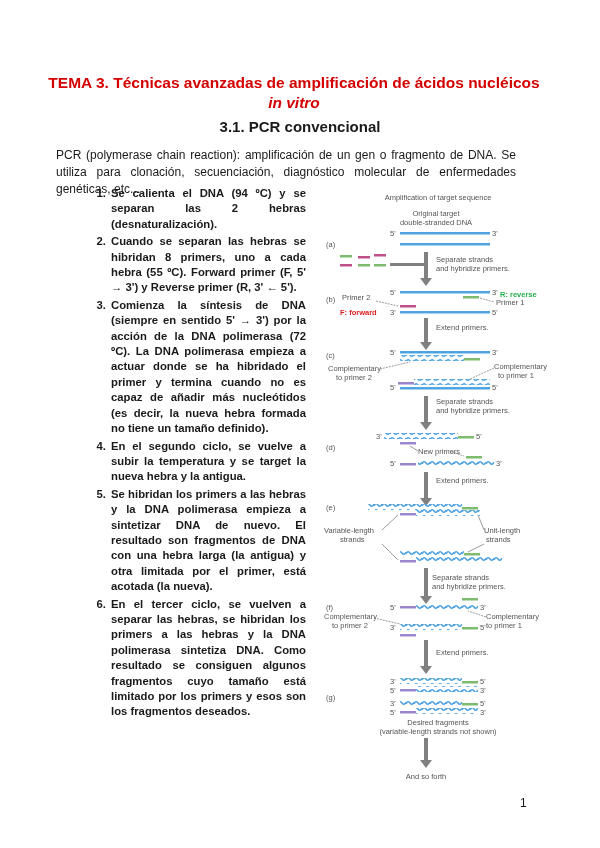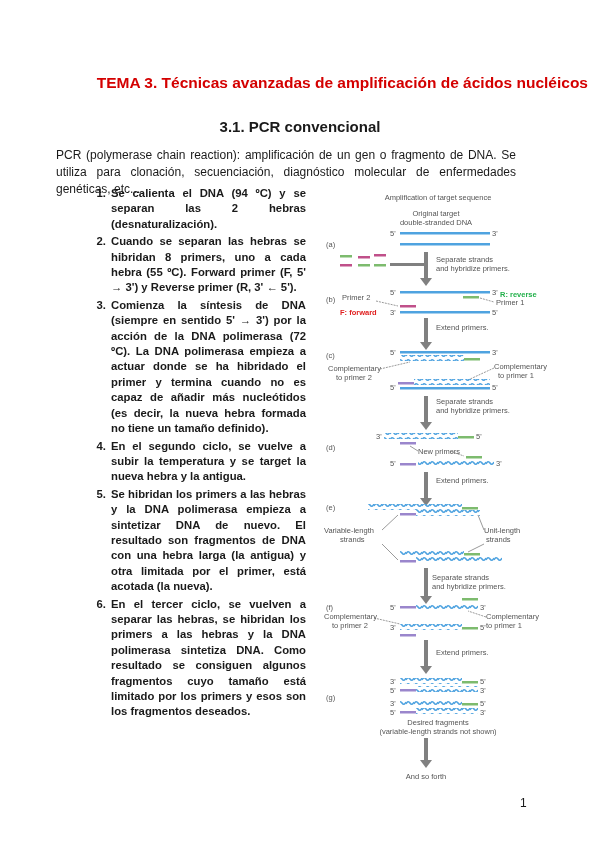--- a/index.html
+++ b/index.html
@@ -1,33 +1,34 @@
 <!DOCTYPE html>
 <html><head>
 <meta charset="utf-8">
 <style>
   html, body { margin:0; padding:0; background:#ffffff; }
   body { width:600px; height:848px; position:relative; overflow:hidden; font-family:"Liberation Sans", sans-serif; color:#1a1a1a; }
-  .title { position:absolute; left:0; width:588px; top:73px; text-align:right; color:#d40000; font-weight:bold; font-size:15.5px; line-height:20px; }
+  .title { position:absolute; left:0; width:588px; top:73px; text-align:center; color:#d40000; font-weight:bold; font-size:15.5px; line-height:20px; }
   .title .it { font-style:italic; }
   .subtitle { position:absolute; left:0; width:600px; top:118px; text-align:center; font-weight:bold; font-size:15px; }
   .intro { position:absolute; left:56px; width:460px; top:147px; font-size:12px; line-height:17px; text-align:justify; }
   .col { position:absolute; left:72px; width:246px; top:184px; font-size:11.3px; line-height:15.4px; }
   .col p { margin:0; text-align:justify; }
   .col ol { margin:2px 12px 0 0; padding-left:37px;font-weight:bold; }
   .col li { text-align:justify; margin-bottom:2px; padding-left:2px; }
   .pagenum { position:absolute; left:520px; top:796px; font-size:12px; }
   svg.diagram { position:absolute; left:318px; top:190px; }
   svg text { font-family:"Liberation Sans", sans-serif; }
 </style>
 </head>
 <body>
 
 <div class="title">
   <div>TEMA 3. Técnicas avanzadas de amplificación de ácidos nucléicos</div>
+  <div class="it">in vitro</div>
 </div>
 
 <div class="subtitle">3.1. PCR convencional</div>
 
 <div class="intro">PCR (polymerase chain reaction): amplificación de un gen o fragmento de DNA. Se utiliza para clonación, secuenciación, diagnóstico molecular de enfermedades genéticas, etc...</div>
 
 <div class="col">
   <ol>
     <li>Se calienta el DNA (94 ºC) y se separan las 2 hebras (desnaturalización).</li>
     <li>Cuando se separan las hebras se hibridan 8 primers, uno a cada hebra (55 ºC). Forward primer (F, 5' → 3') y Reverse primer (R, 3' ← 5').</li>

